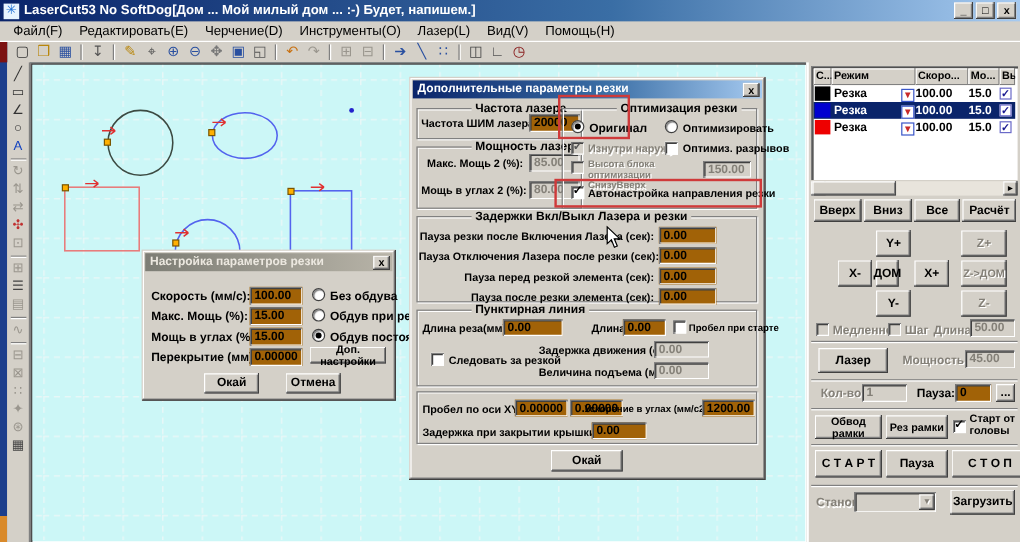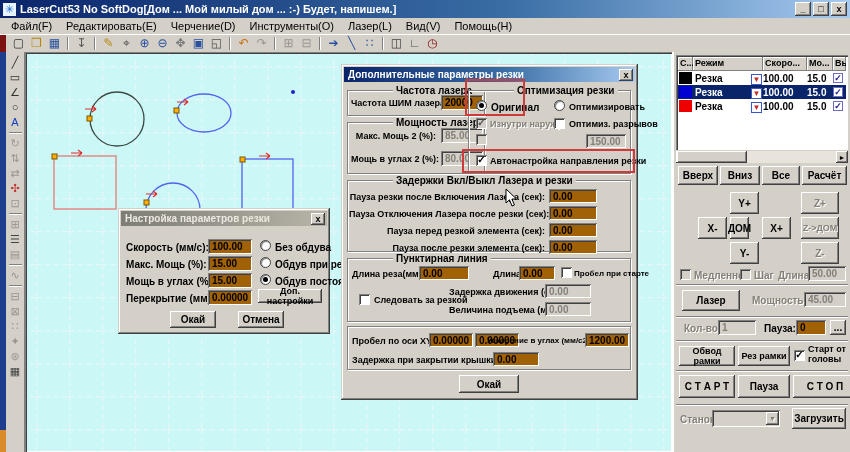--- a/index.html
+++ b/index.html
@@ -334,20 +334,21 @@
   </div>
   <span class="radio sel" style="left:135px;top:36px;"></span>
   <span class="lbl" style="left:150px;top:38px;">Оригинал</span>
   <span class="radio" style="left:213px;top:36px;"></span>
   <span class="lbl" style="left:228px;top:38px;font-size:9px;">Оптимизировать</span>
   <span class="cb dis" style="left:135px;top:54px;">✓</span>
   <span class="lbl dis" style="left:149px;top:55px;font-size:9px;">Изнутри наружу</span>
   <span class="cb" style="left:213px;top:54px;"></span>
   <span class="lbl" style="left:228px;top:55px;font-size:9px;">Оптимиз. разрывов</span>
   <span class="cb dis" style="left:135px;top:70px;"></span>
+  <span class="lbl dis" style="left:149px;top:68px;width:92px;white-space:normal;font-size:8px;line-height:9px;">Высота блока оптимизации СнизуВверх</span>
   <span class="tb dis" style="left:245px;top:70px;width:40px;height:14px;">150.00</span>
   <span class="cb" style="left:135px;top:91px;">✓</span>
   <span class="lbl" style="left:149px;top:92px;font-size:9px;">Автонастройка направления резки</span>
 
   <div class="group" style="left:6px;top:116px;width:284px;height:72px;">
     <span class="glabel">Задержки Вкл/Выкл Лазера и резки</span>
   </div>
   <div id="delay-rows">
       <span class="lbl" style="left: 8px; top: 128px; width: 196px; text-align: right; font-size: 9px;">Пауза резки после Включения Лазера (сек):</span>
       <span class="tb" style="left: 208px; top: 125px; width: 48px; height: 14px;">0.00</span>

